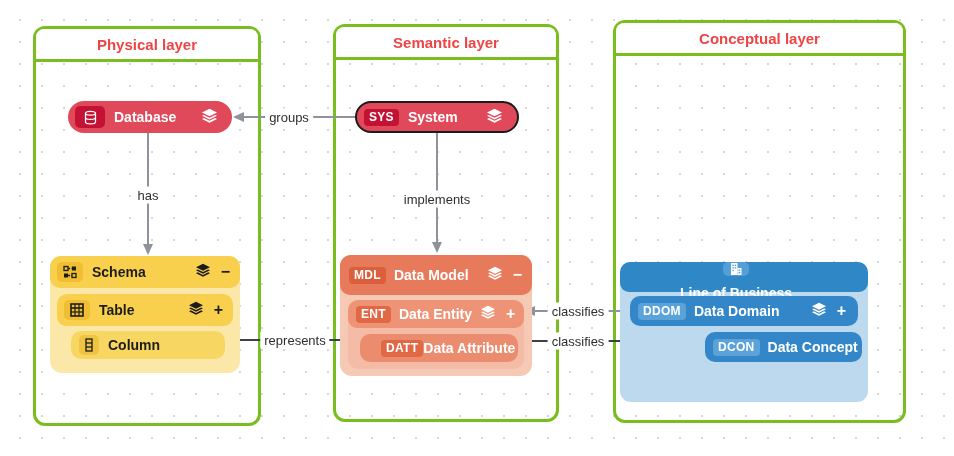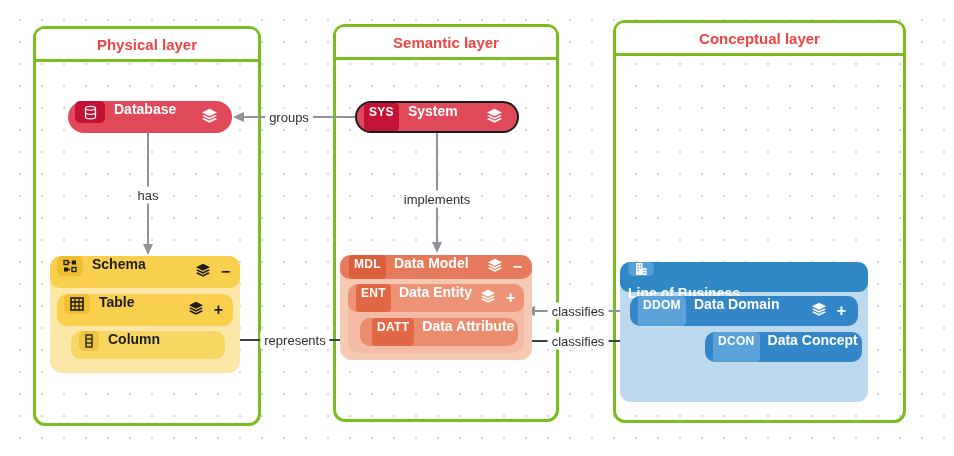--- a/index.html
+++ b/index.html
@@ -7,49 +7,49 @@
     position:relative;width:954px;height:456px;overflow:hidden;background:#fff;
     background-image:radial-gradient(circle,#d6d6d6 1.2px,transparent 1.4px);
     background-size:22px 22px;background-position:9px 9px;
   }
   
   .layer{position:absolute;border:3px solid #79be1e;border-radius:12px;z-index:1;background:transparent;}
   .layer-header{background:#fff;border-bottom:3px solid #79be1e;border-radius:8px 8px 0 0;
     height:30px;display:flex;align-items:center;justify-content:center;
     font-weight:bold;font-size:15px;color:#ef4444;}
   
-  .row{display:flex;}
+  .row{display:flex;align-items:center;}
   .lbl{font-weight:bold;font-size:14px;white-space:nowrap;}
   .kbadge{font-size:12px;font-weight:bold;color:#fff;padding:2.5px 5px;border-radius:4px;letter-spacing:.3px;line-height:1;}
   .iconbadge{display:flex;align-items:center;justify-content:center;border-radius:5px;}
   .right{margin-left:auto;display:flex;align-items:center;gap:10px;}
   .ctrl{font-weight:bold;font-size:16px;line-height:14px;cursor:pointer;}
   .node{position:absolute;box-sizing:border-box;z-index:10;}
   
   .pill-red{background:#e0495a;border-radius:16px;color:#fff;height:32px;padding:0 14px 0 7px;gap:9px;}
   .pill-red .iconbadge{background:#c41235;width:30px;height:22px;}
   .pill-red .kbadge{background:#c41235;}
   .selected{border:2px solid #1b1b1b;}
   
   .ctr-yellow{background:#fbe8a8;border-radius:12px;}
   .hdr-yellow{background:#f8d04e;border-radius:11px 11px 10px 10px;height:32px;padding:0 10px 0 7px;gap:9px;color:#1c1c1c;}
   .ctr-yellow .body{padding:6px 7px 7px 7px;}
   .yellow-badge{background:#efbe33;width:26px;height:20px;}
   .pill-gold{background:#f8d662;border-radius:10px;height:28px;padding:0 10px 0 8px;gap:9px;color:#1c1c1c;}
   .pill-gold .iconbadge{background:#efc443;width:20px;height:20px;}
   
   .ctr-orange{background:#f6c9b4;border-radius:12px;}
-  .hdr-orange{background:#e87a5c;border-radius:11px 11px 10px 10px;height:24px;padding:0 10px 0 9px;gap:8px;color:#fff;}
+  .hdr-orange{background:#e87a5c;border-radius:11px 11px 10px 10px;height:40px;padding:0 10px 0 9px;gap:8px;color:#fff;}
   .hdr-orange .kbadge{background:#db5f3d;}
   .ctr-orange > .body{padding:5px 8px 7px 8px;}
   .ctr-entity{background:#f4bca6;border-radius:10px;}
   .hdr-entity{background:#ee9375;border-radius:10px 10px 9px 9px;height:28px;padding:0 10px 0 8px;gap:8px;color:#fff;}
   .hdr-entity .kbadge{background:#e06844;}
   .ctr-entity > .body{padding:6px 6px 7px 6px;}
-  .pill-attr{background:#eb8c6f;border-radius:10px;height:28px;padding:0 10px 0 12px;gap:8px;color:#fff;margin-left:6px;}
+  .pill-attr{background:#eb8c6f;border-radius:10px;height:28px;padding:0 10px 0 21px;color:#fff;margin-left:6px;}
   .pill-attr .kbadge{background:#e06844;}
   
   .ctr-blue{background:#bdd9ee;border-radius:11px;}
   .hdr-blue{background:#2f87c5;border-radius:10px 10px 9px 9px;height:30px;padding:0 24px 0 8px;gap:9px;color:#fff;flex-direction:column;}
   .hdr-blue .iconbadge{background:#549fd7;width:26px;height:22px;}
   .ctr-blue > .body{position:relative;height:110px;}
   .pill-blue{background:#3387c9;border-radius:10px;height:30px;padding:0 12px 0 8px;gap:8px;color:#fff;position:absolute;box-sizing:border-box;}
   .pill-blue .kbadge{background:#5aa2d8;}
   
   .edges{position:absolute;left:0;top:0;z-index:5;pointer-events:none;}

